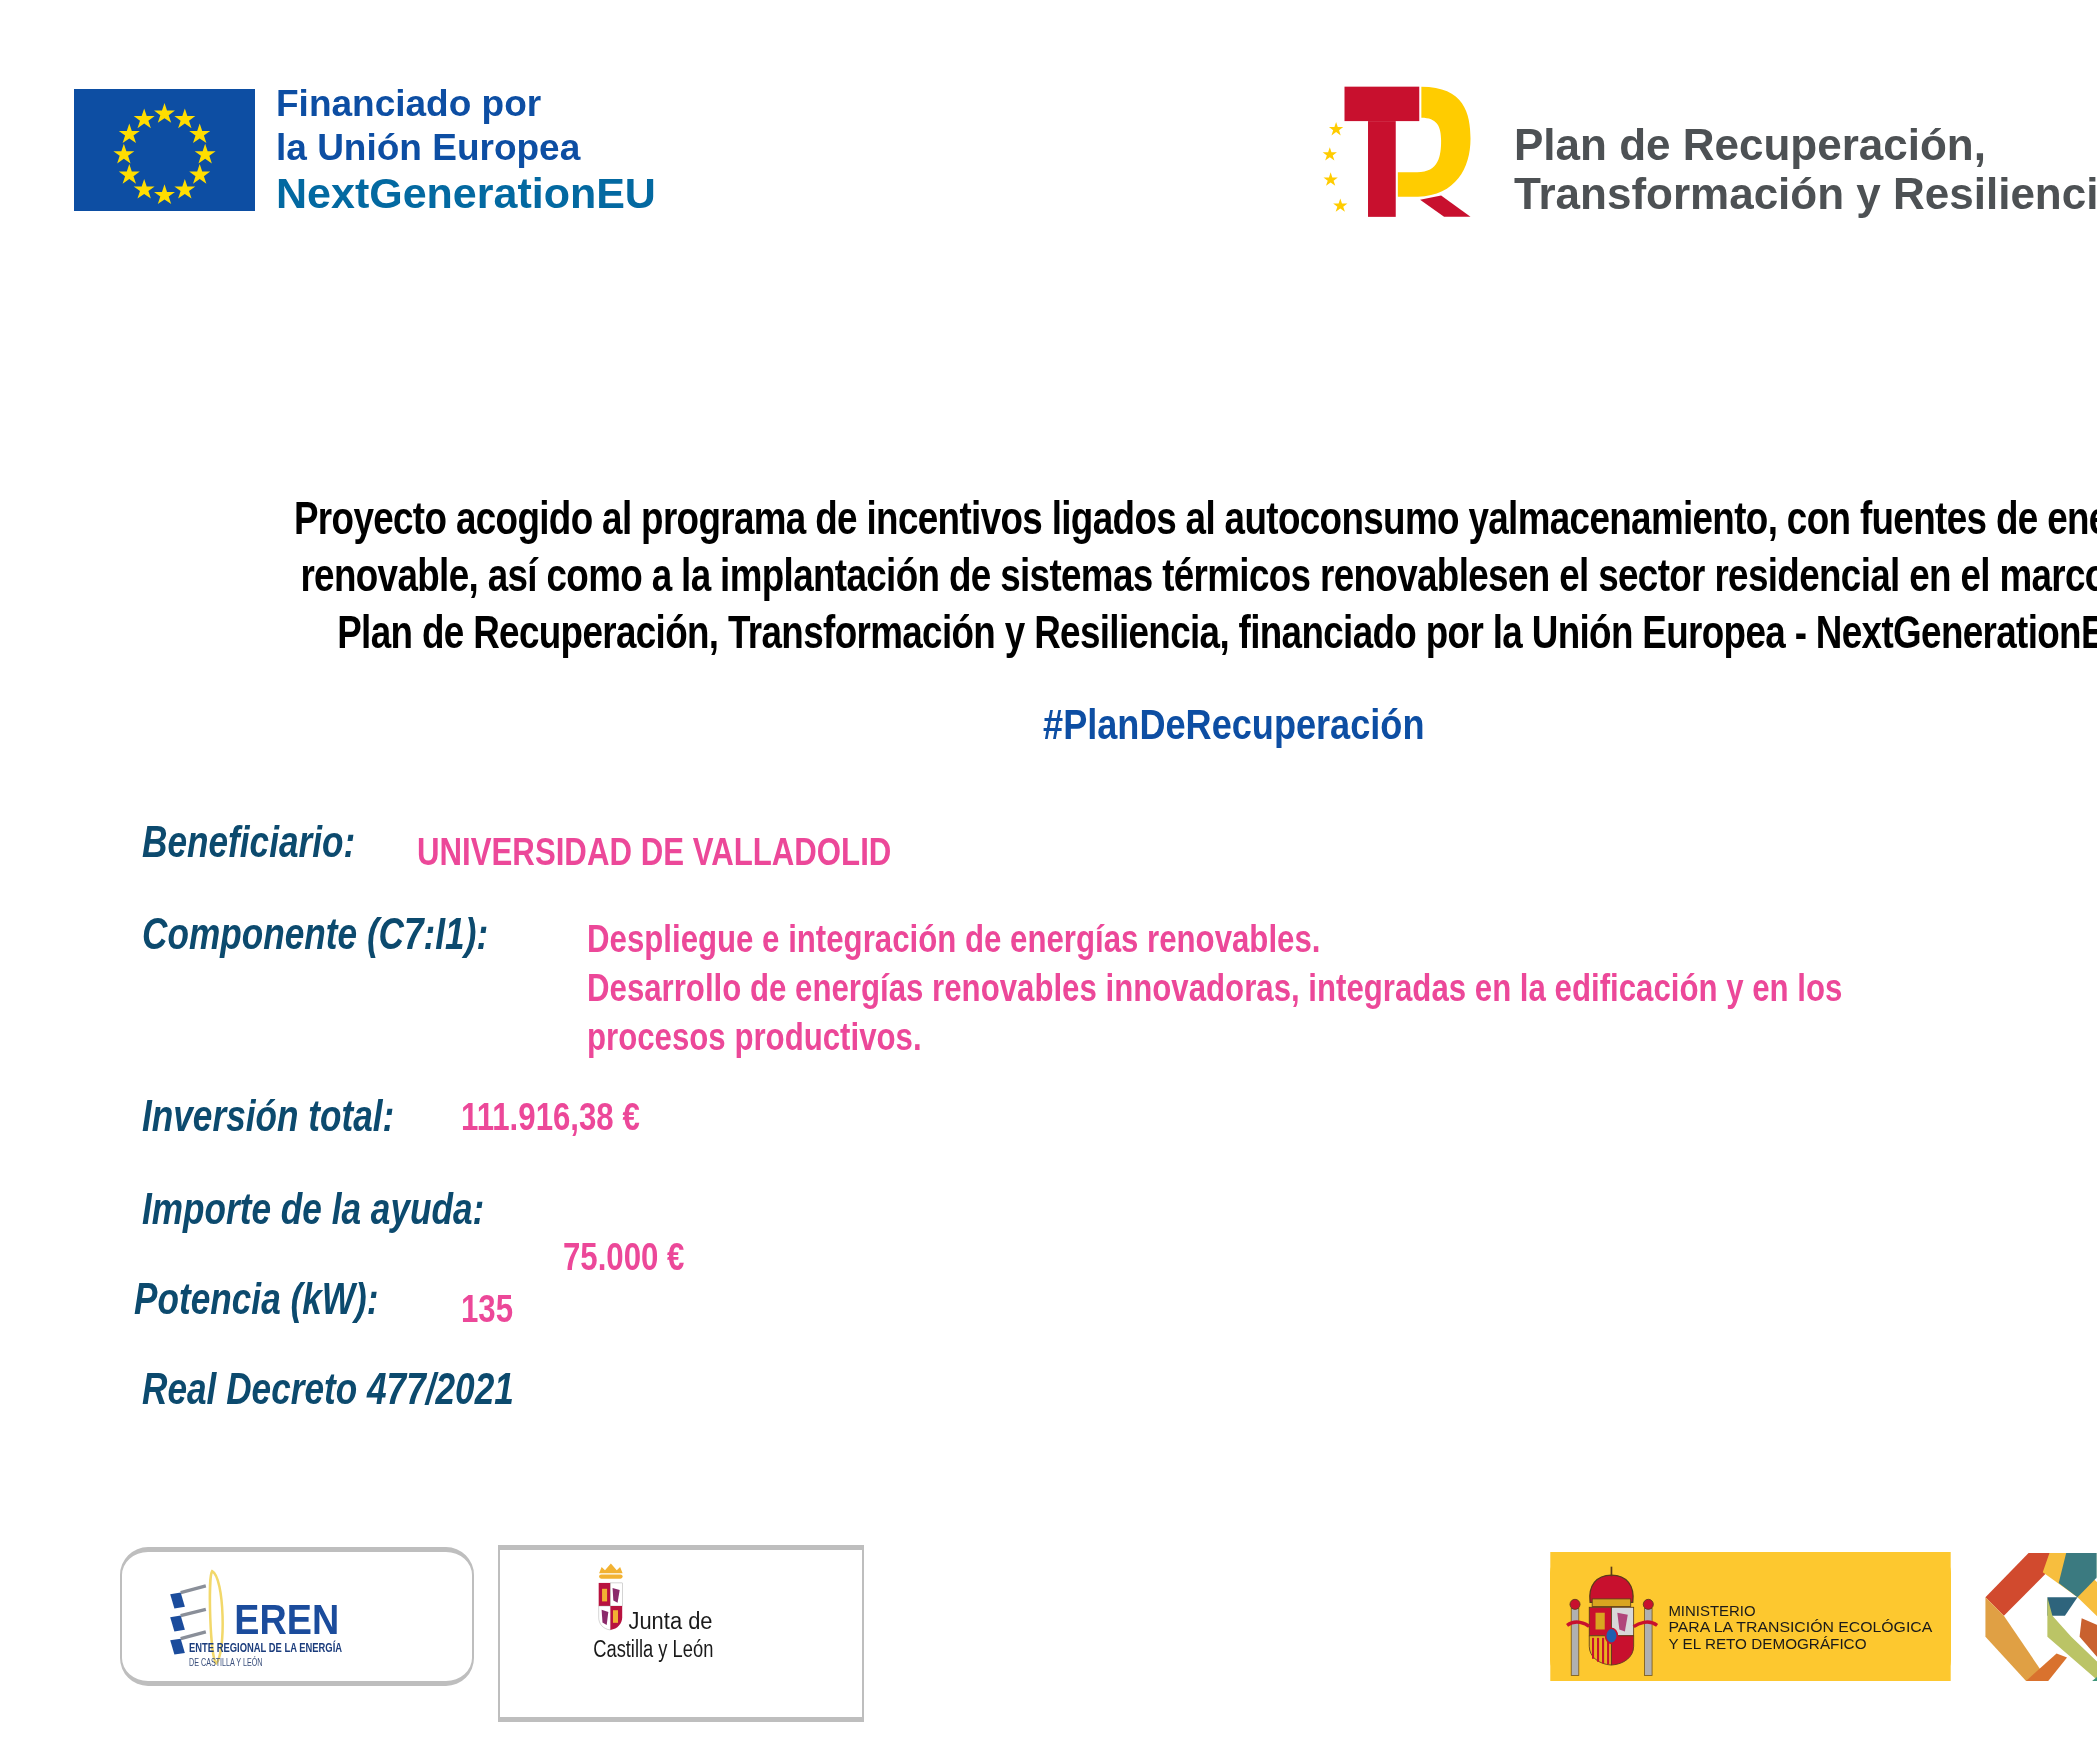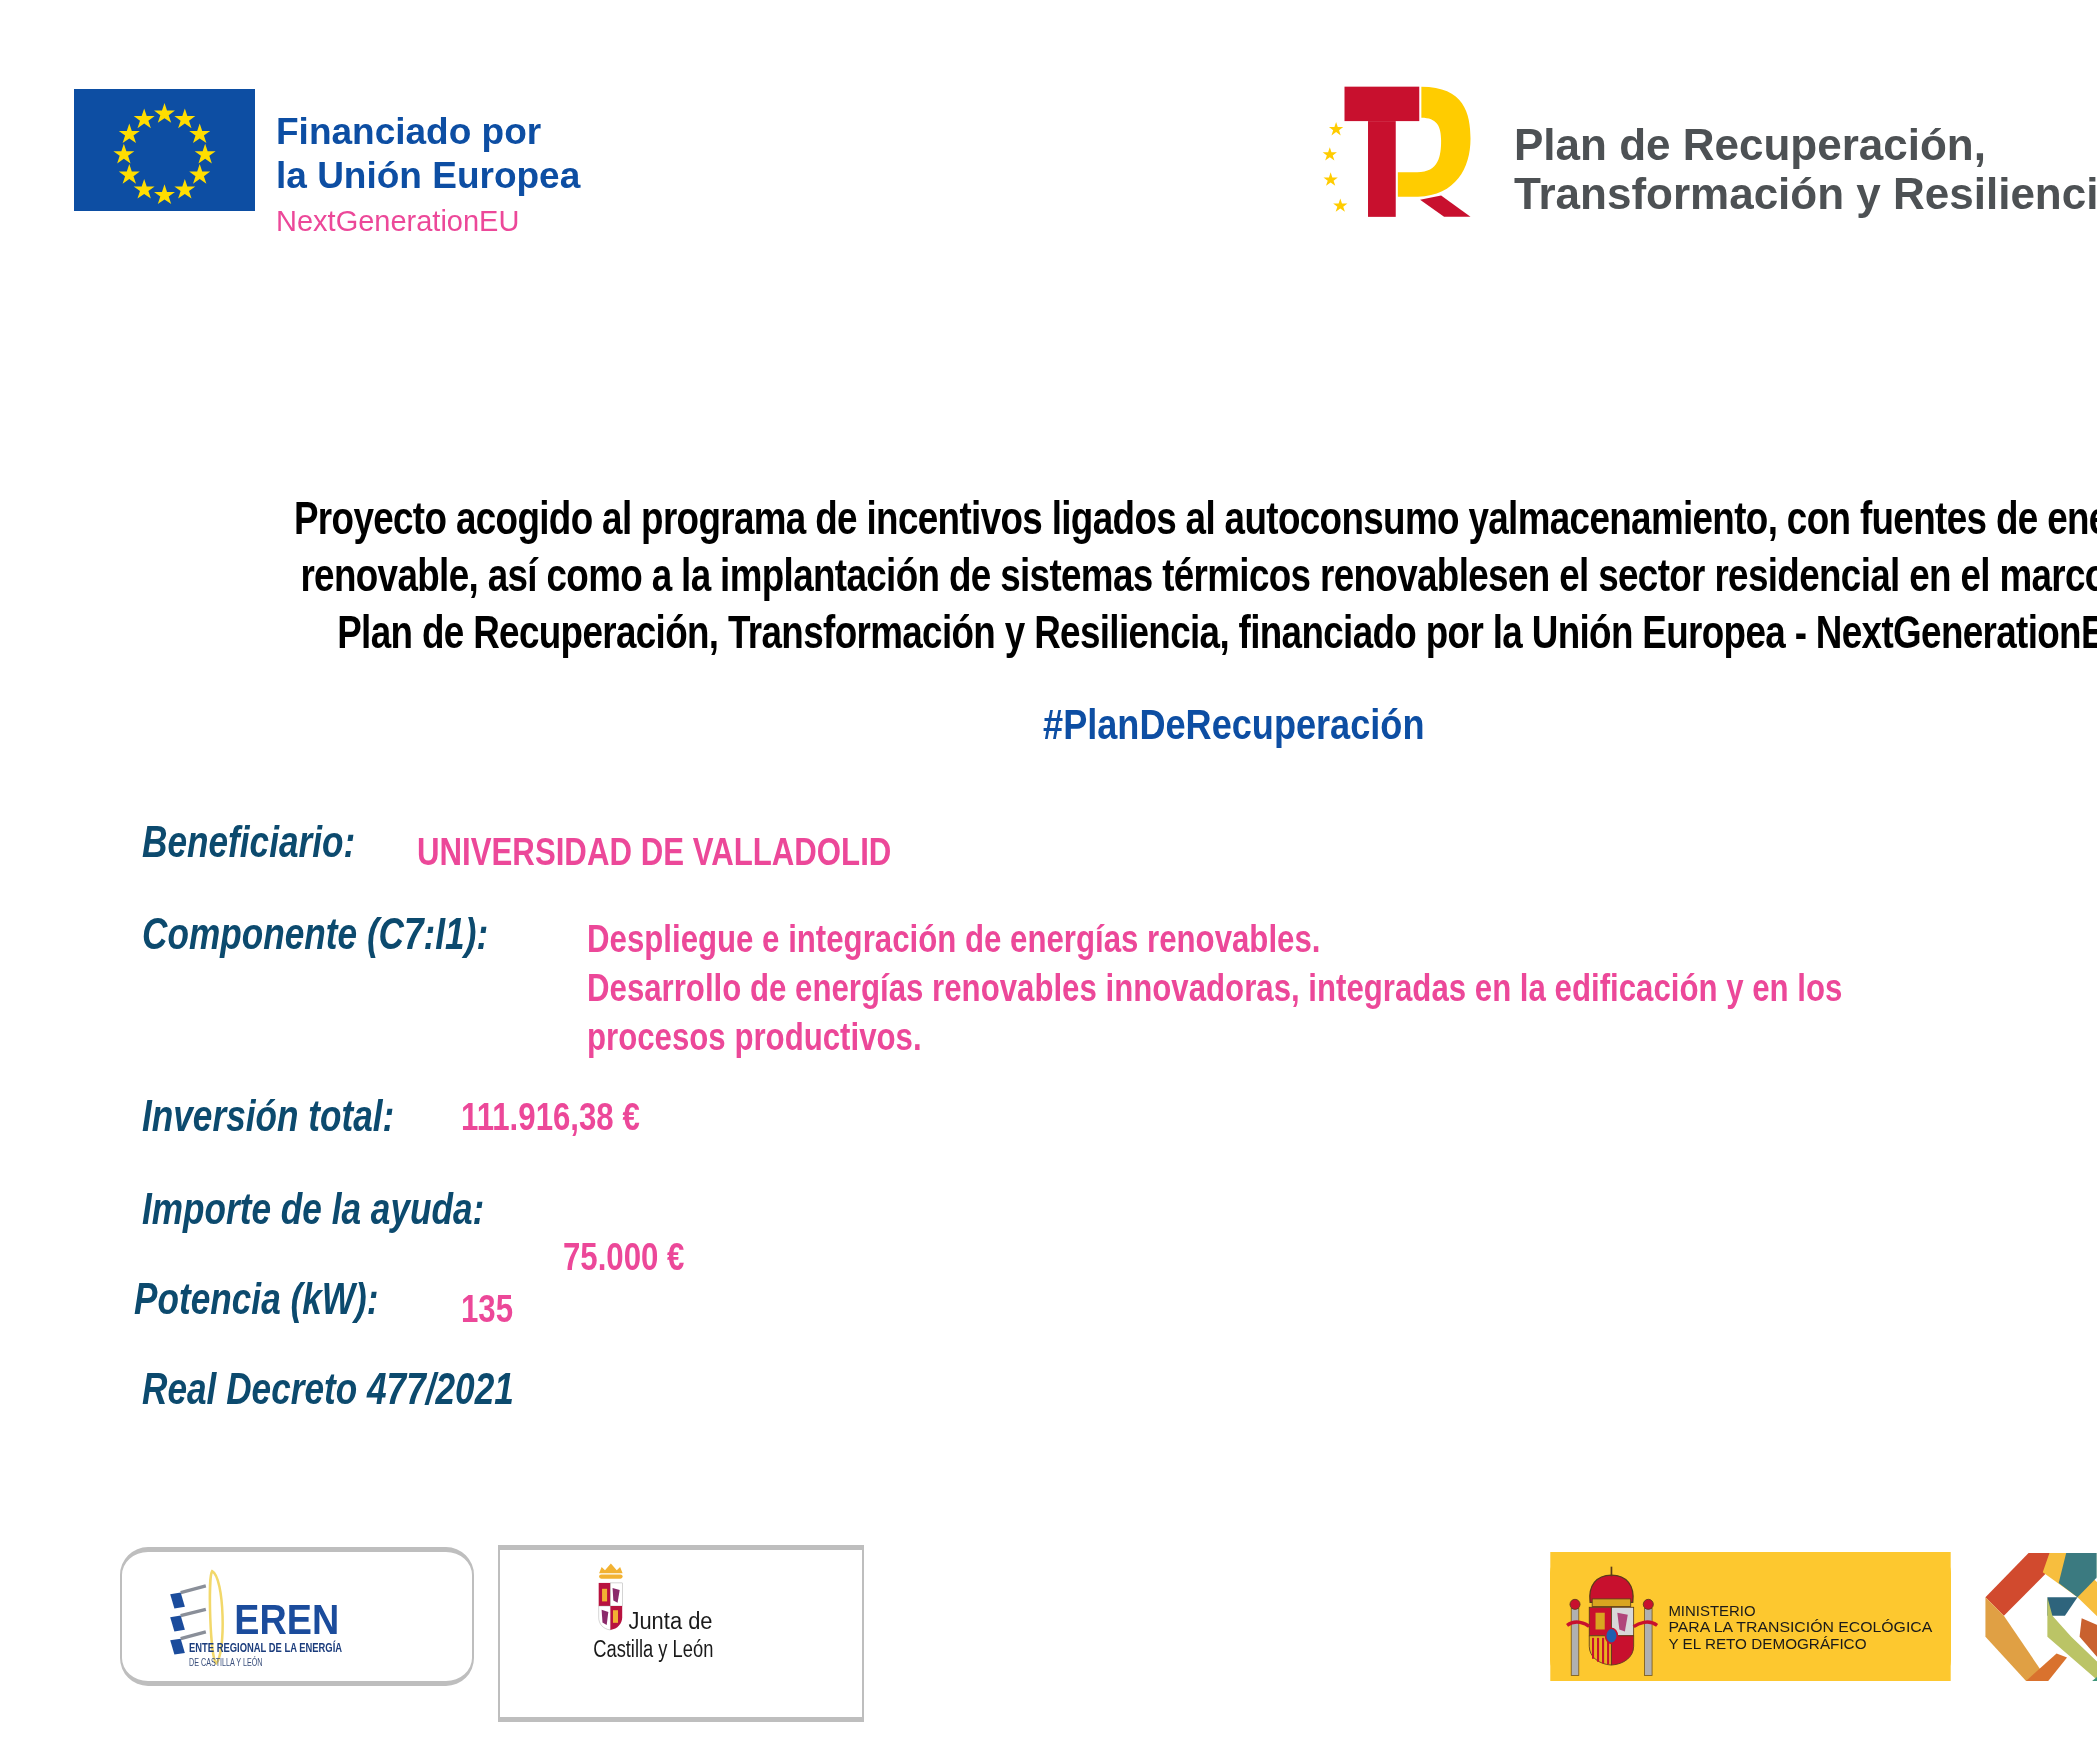--- a/index.html
+++ b/index.html
@@ -3,23 +3,23 @@
 <meta charset="utf-8">
 <style>
   html, body { margin: 0; padding: 0; background: #ffffff; }
   body { width: 2467px; height: 1752px; position: relative; overflow: hidden; font-family: "Liberation Sans", sans-serif; }
   .abs { position: absolute; }
   .cond { display: inline-block; white-space: nowrap; transform-origin: 0 0; }
 
   
   #eu-flag { left: 74px; top: 89px; width: 181px; height: 122px; background: #0D4EA3; }
   #eu-flag svg { width: 100%; height: 100%; display: block; }
-  #eu-text { left: 276px; top: 82px; margin-top: 28px; }
+  #eu-text { left: 276px; top: 82px; }
   .eu-line { font-weight: bold; color: #0D4EA3; font-size: 37px; line-height: 44px; display: block; white-space: nowrap; }
-  .eu-line-3 { font-weight: normal; color: #ec4899; font-size: 29px; line-height: 46px; }
+  .eu-line-3 { font-weight: bold; color: #0369a1; font-size: 43px; line-height: 46px; }
 
   
   #prtr-mark { left: 1313px; top: 84px; width: 168px; height: 133px; }
   #prtr-text { left: 1514px; top: 120px; }
   .prtr-line { font-weight: bold; color: #4D5154; font-size: 44px; line-height: 49px; display: block; white-space: nowrap; }
 
   
   #intro { left: 0; top: 495px; width: 2467px; text-align: center; }
   .intro-line { display: block; height: 57px; line-height: 46px; font-weight: bold; font-size: 46px; color: #000; white-space: nowrap; }
   .intro-line span { display: inline-block; transform: scaleX(0.80); transform-origin: 50% 0; letter-spacing: -0.8px; }

